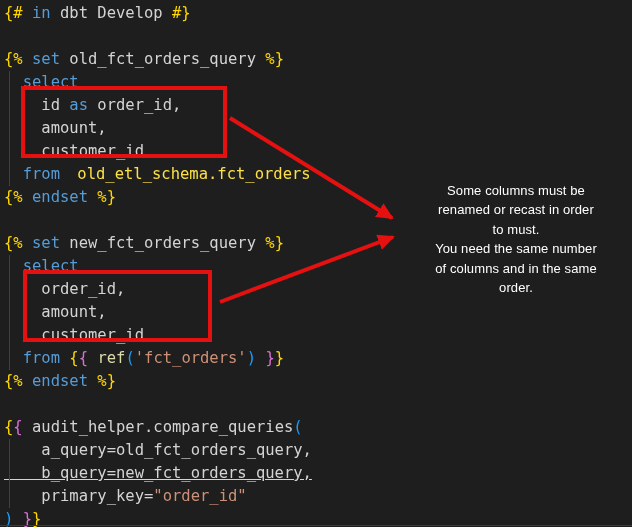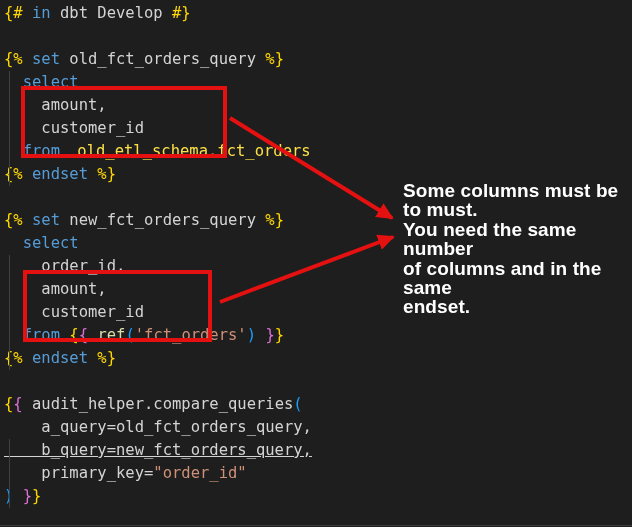--- a/index.html
+++ b/index.html
@@ -28,38 +28,40 @@
     background:#404040;
   }
   .overlay-svg{
     position:absolute;left:0;top:0;width:632px;height:527px;
     pointer-events:none;
   }
   .annotation-note{
     position:absolute;
     left:403px;top:181px;width:226px;
     font-family:"Liberation Sans", sans-serif;
-    font-weight:bold;
-    font-size:19px;
+    font-weight:normal;
+    font-size:13px;
     line-height:19.4px;
     letter-spacing:0.1px;
+    text-align:center;
   }
   .bottom-edge{
     position:absolute;left:0;top:525px;width:632px;height:1px;
     background:#3a3a3a;
   }
 </style>
 </head>
 <body>
 
 <div class="code-pane" style="background: rgb(30, 30, 30);">
     <div class="code-line"><span style="color: rgb(255, 215, 0);">{#</span><span style="color: rgb(212, 212, 212);"> </span><span style="color: rgb(86, 156, 214);">in</span><span style="color: rgb(212, 212, 212);"> dbt Develop </span><span style="color: rgb(255, 215, 0);">#}</span></div>
     <div class="code-line"></div>
     <div class="code-line"><span style="color: rgb(255, 215, 0);">{%</span><span style="color: rgb(212, 212, 212);"> </span><span style="color: rgb(86, 156, 214);">set</span><span style="color: rgb(212, 212, 212);"> old_fct_orders_query </span><span style="color: rgb(255, 215, 0);">%}</span></div>
     <div class="code-line"><span style="color: rgb(212, 212, 212);">  </span><span style="color: rgb(86, 156, 214);">select</span></div>
+    <div class="code-line"><span style="color: rgb(212, 212, 212);">    id </span><span style="color: rgb(86, 156, 214);">as</span><span style="color: rgb(212, 212, 212);"> order_id,</span></div>
     <div class="code-line"><span style="color: rgb(212, 212, 212);">    amount,</span></div>
     <div class="code-line"><span style="color: rgb(212, 212, 212);">    customer_id</span></div>
     <div class="code-line"><span style="color: rgb(212, 212, 212);">  </span><span style="color: rgb(86, 156, 214);">from</span><span style="color: #fde047; margin-left: 8px;"> old_etl_schema.fct_orders</span></div>
     <div class="code-line"><span style="color: rgb(255, 215, 0);">{%</span><span style="color: rgb(212, 212, 212);"> </span><span style="color: rgb(86, 156, 214);">endset</span><span style="color: rgb(212, 212, 212);"> </span><span style="color: rgb(255, 215, 0);">%}</span></div>
     <div class="code-line"></div>
     <div class="code-line"><span style="color: rgb(255, 215, 0);">{%</span><span style="color: rgb(212, 212, 212);"> </span><span style="color: rgb(86, 156, 214);">set</span><span style="color: rgb(212, 212, 212);"> new_fct_orders_query </span><span style="color: rgb(255, 215, 0);">%}</span></div>
     <div class="code-line"><span style="color: rgb(212, 212, 212);">  </span><span style="color: rgb(86, 156, 214);">select</span></div>
     <div class="code-line"><span style="color: rgb(212, 212, 212);">    order_id,</span></div>
     <div class="code-line"><span style="color: rgb(212, 212, 212);">    amount,</span></div>
     <div class="code-line"><span style="color: rgb(212, 212, 212);">    customer_id</span></div>
@@ -84,19 +86,20 @@
     </marker>
   </defs>
 <rect x="23" y="88" width="202" height="68" fill="none" stroke="#e51111" stroke-width="4"></rect>
     <rect x="25" y="272" width="185" height="68" fill="none" stroke="#e51111" stroke-width="4"></rect>
     <line x1="230" y1="118" x2="392" y2="218" stroke="#e51111" stroke-width="4" marker-end="url(#arrowhead)"></line>
     <line x1="220" y1="302" x2="393" y2="237" stroke="#e51111" stroke-width="4" marker-end="url(#arrowhead)"></line>
   </svg>
 
 <div class="annotation-note" style="color: rgb(255, 255, 255);">
     <div>Some columns must be</div>
+    <div>renamed or recast in order</div>
     <div>to must.</div>
     <div>You need the same number</div>
     <div>of columns and in the same</div>
-    <div>endset.</div>
+    <div>order.</div>
   </div>
 
 <div class="bottom-edge"></div>
 
 </body></html>

